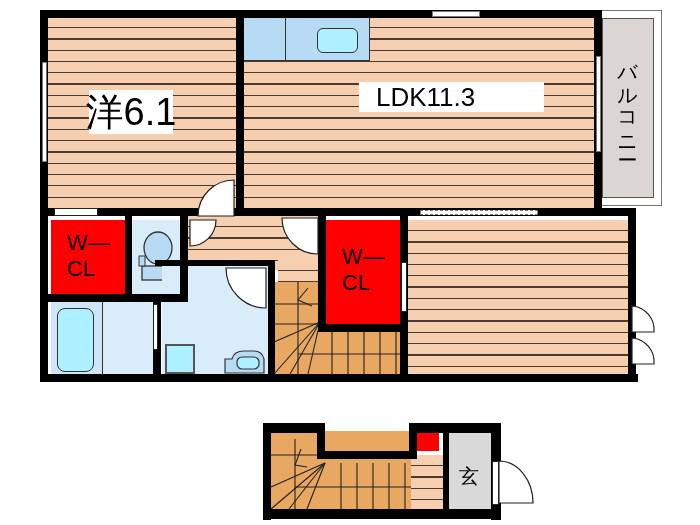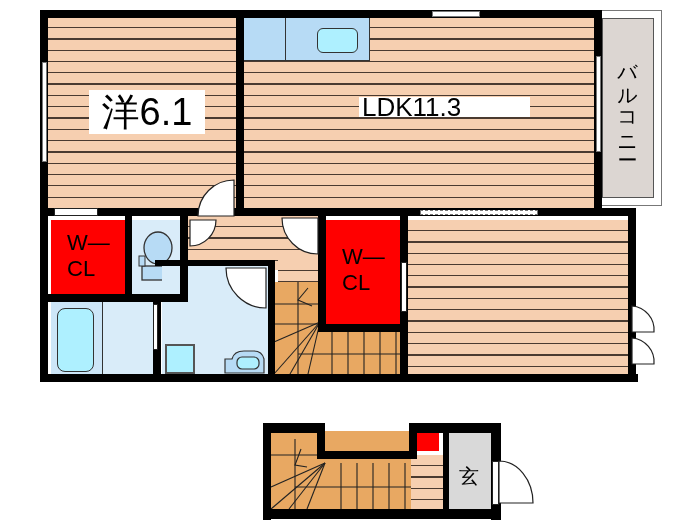--- a/index.html
+++ b/index.html
@@ -17,28 +17,28 @@
   .win{position:absolute;background:#fff;border:1px solid #777;box-sizing:border-box;}
   .door{position:absolute;background:#fff;border:1.3px solid #222;box-sizing:border-box;}
   svg{position:absolute;overflow:visible;}
 </style>
 </head>
 <body>
 
 <div class="abs" style="left:40px;top:10px;width:622px;height:368px;">
 
   <div class="abs wood" style="left:8px;top:7px;width:188px;height:192px;"></div>
-  <div class="label" style="left:49px;top:80px;width:116px;height:44px;font-size:38px;">洋6.1</div>
+  <div class="label" style="left:49px;top:80px;width:84px;height:44px;font-size:38px;">洋6.1</div>
 
   <div class="abs wood" style="left:204px;top:7px;width:350px;height:192px;"></div>
 
   <div class="abs wet" style="left:204px;top:8px;width:126px;height:43px;background:#b7dbf5;border-right:1px solid #333;border-bottom:1px solid #333;"></div>
   <div class="abs" style="left:245px;top:8px;width:1px;height:43px;background:#333;"></div>
   <div class="abs" style="left:277px;top:18px;width:41px;height:25px;background:#aef0ff;border:1.3px solid #333;border-radius:6px;"></div>
-  <div class="label" style="left:319px;top:87px;width:168px;height:20px;font-size:26px;justify-content:flex-start;padding-left:3px;">LDK11.3</div>
+  <div class="label" style="left:319px;top:72px;width:168px;height:30px;font-size:26px;justify-content:flex-start;padding-left:17px;">LDK11.3</div>
 
   <div class="abs" style="left:558px;top:0px;width:64px;height:196px;border:1px solid #777;background:#fff;"></div>
   <div class="abs balc" style="left:562px;top:8px;width:52px;height:180px;"></div>
   <div class="abs" style="left:574px;top:40px;width:26px;font-size:20px;line-height:24px;writing-mode:vertical-rl;text-orientation:upright;letter-spacing:2px;color:#000;">バルコニー</div>
 
   <div class="abs wic" style="left:11px;top:210px;width:74px;height:74px;"></div>
   <div class="wlabel" style="left:27px;top:220px;">
     <div>W—</div>
     <div>CL</div>
   </div>

